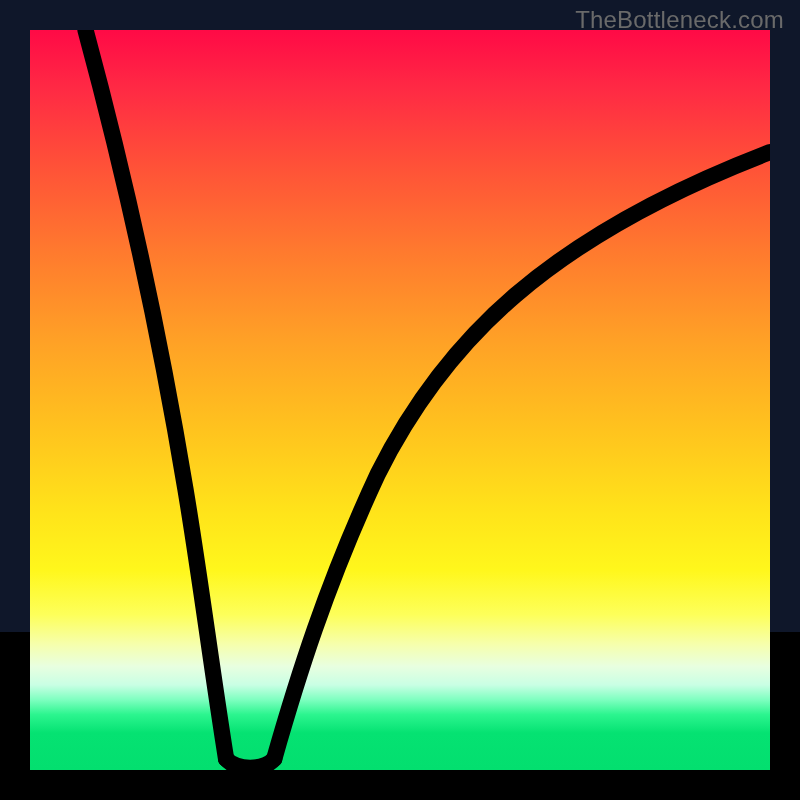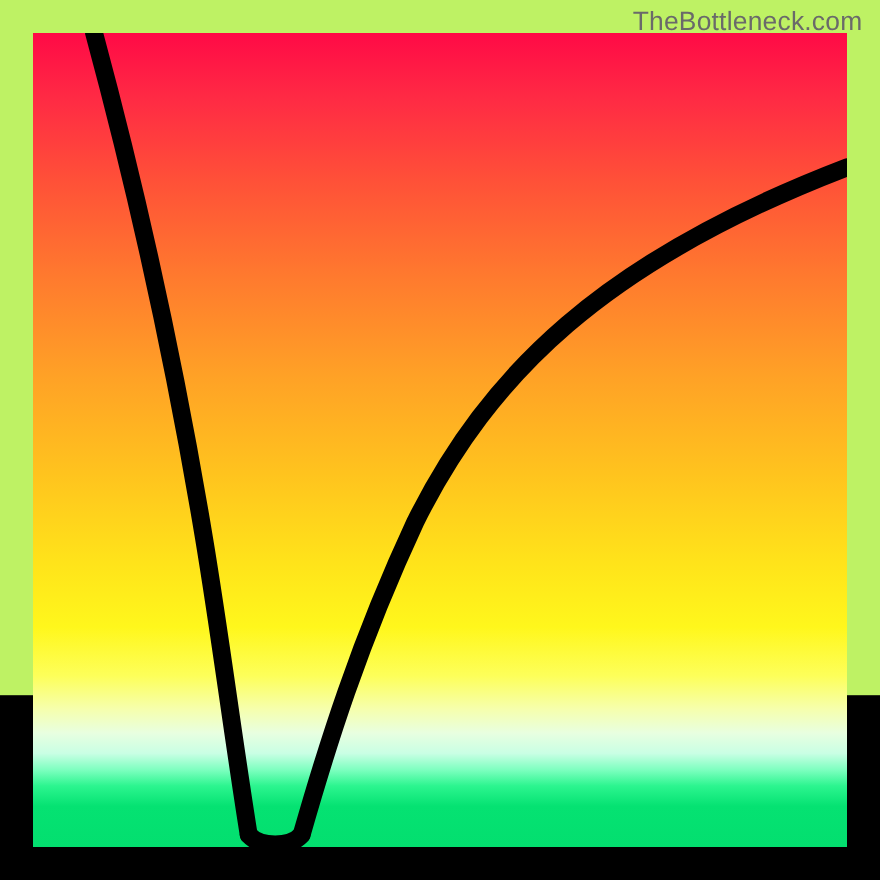--- a/index.html
+++ b/index.html
@@ -8,21 +8,21 @@
     width: 800px;
     height: 800px;
     background: #000;
     overflow: hidden;
     font-family: Arial, Helvetica, sans-serif;
   }
   .frame {
     position: relative;
     width: 800px;
     height: 632px;
-    background: #bef264;
+    background: #0f172a;
   }
   .watermark {
     position: absolute;
     top: 6px;
     right: 16px;
     color: #6a6a6a;
     font-size: 24px;
     font-weight: 500;
     letter-spacing: 0.2px;
     z-index: 10;

